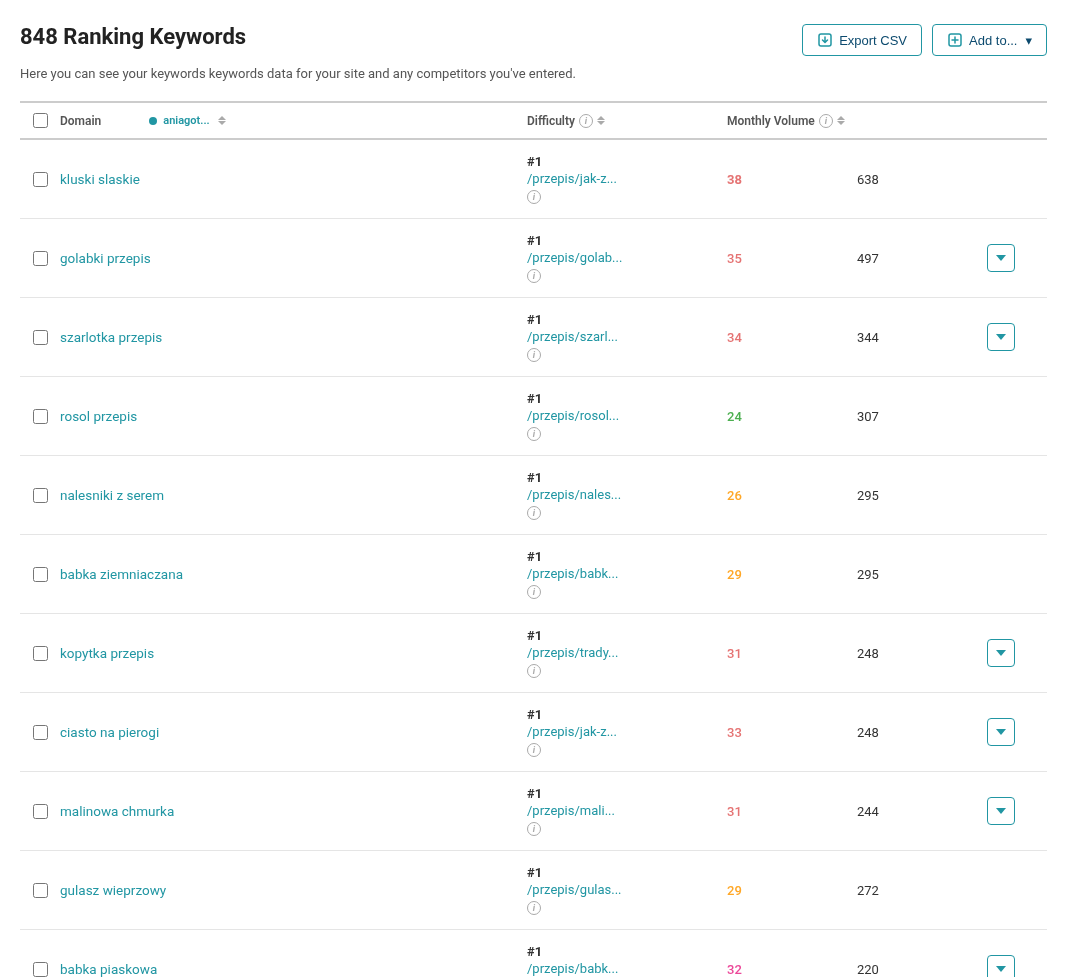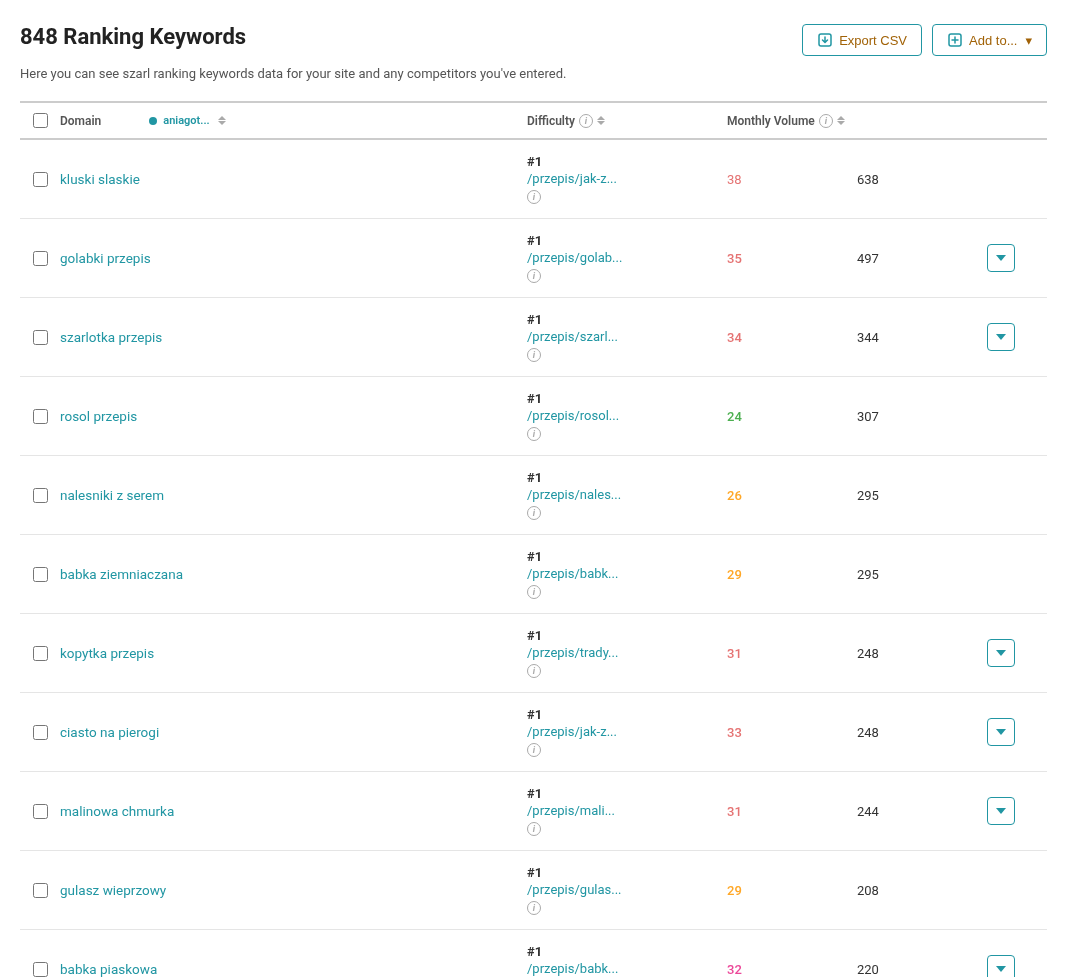--- a/index.html
+++ b/index.html
@@ -33,21 +33,21 @@
     .btn {
       display: flex;
       align-items: center;
       gap: 6px;
       padding: 7px 14px;
       border-radius: 4px;
       font-size: 13px;
       font-weight: 500;
       cursor: pointer;
       border: 1.5px solid #2196a3;
-      color: #a16207;
+      color: #0c4a6e;
       background: #fff;
     }
 
     .btn-icon {
       width: 16px;
       height: 16px;
       display: inline-flex;
       align-items: center;
       justify-content: center;
     }
@@ -236,21 +236,21 @@
           <rect x="1" y="1" width="12" height="12" rx="2" stroke="#2196a3" stroke-width="1.5" fill="none"></rect>
           <path d="M7 4v6M4 7h6" stroke="#2196a3" stroke-width="1.5" stroke-linecap="round"></path>
         </svg>
       </span>
       <span>Add to...</span>
       <span style="margin-left:2px;">▾</span>
     </button>
   </div>
 </div>
 
-<p class="subtitle">Here you can see szarl ranking keywords data for your site and any competitors you've entered.</p>
+<p class="subtitle">Here you can see your keywords keywords data for your site and any competitors you've entered.</p>
 
 <div class="table-wrapper">
   <div class="table-header">
     <div class="checkbox-cell">
       <input type="checkbox" style="">
     </div>
     <div class="col-header sortable">
       <span>Domain</span>
       <br>
       <span style="display:flex;align-items:center;gap:3px;padding-left:40px;">
@@ -288,21 +288,21 @@
     </div>
     <div>
       <a class="keyword-link" href="#">kluski slaskie</a>
     </div>
     <div class="domain-cell">
       <span class="rank-label">#1</span>
       <a class="url-label" href="#">/przepis/jak-z...</a>
       <span class="info-icon" style="align-self:flex-start;margin-top:2px;">i</span>
     </div>
     <div class="difficulty-cell">
-      <span style="color:#e57373;font-weight:400;">38</span>
+      <span style="color:#e57373;font-weight:700;">38</span>
     </div>
     <div class="volume-cell">
       <span>638</span>
     </div>
     <div>
       
     </div>
   </div>
       <div class="table-row">
     <div class="checkbox-cell">
@@ -499,21 +499,21 @@
     </div>
     <div class="domain-cell">
       <span class="rank-label">#1</span>
       <a class="url-label" href="#">/przepis/gulas...</a>
       <span class="info-icon" style="align-self:flex-start;margin-top:2px;">i</span>
     </div>
     <div class="difficulty-cell">
       <span style="color:#ffa726;font-weight:500;">29</span>
     </div>
     <div class="volume-cell">
-      <span>208</span>
+      <span>272</span>
     </div>
     <div>
       
     </div>
   </div>
       <div class="table-row">
     <div class="checkbox-cell">
       <input type="checkbox" style="">
     </div>
     <div>

